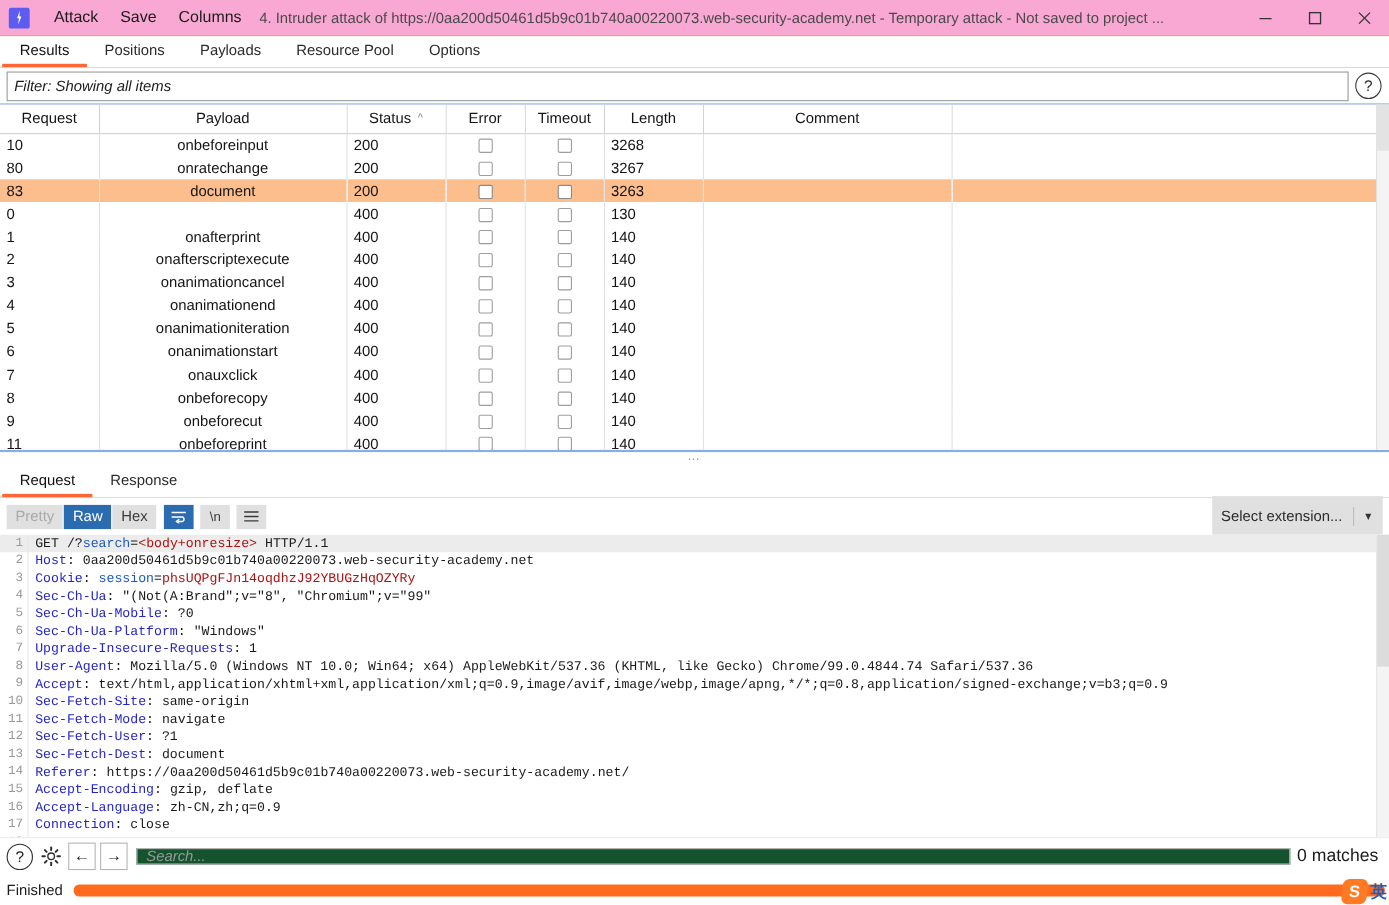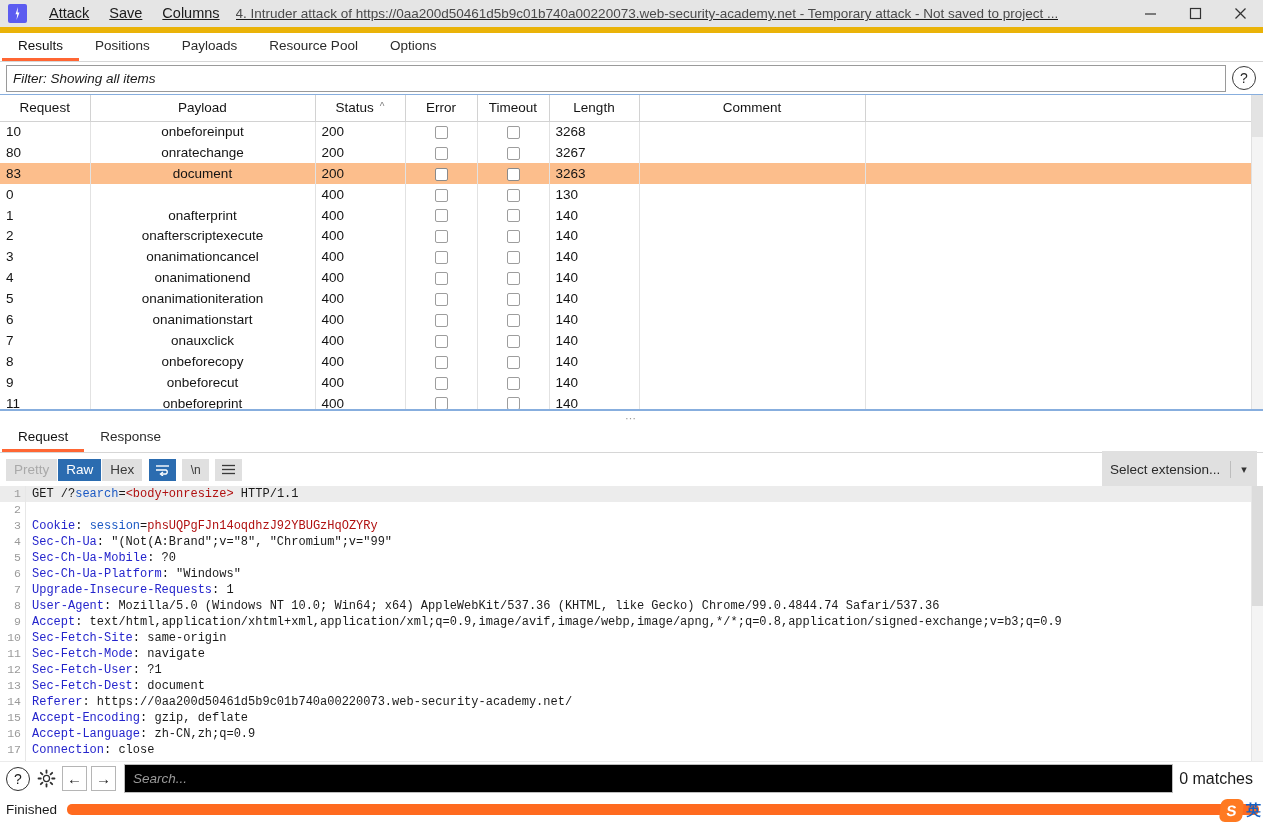--- a/index.html
+++ b/index.html
@@ -11,24 +11,23 @@
     font-family: "Liberation Sans", sans-serif;
     font-size: 13px;
     color: #1a1a1a;
   }
   #app { width: 1263px; height: 823px; position: relative; display: flex; flex-direction: column; }
 
   
   .titlebar {
     height: 33px; flex: 0 0 33px;
     display: flex; align-items: center;
-    background: #e5e5e5;
-    border-bottom: 6px solid #eab308;
+    background: #f9a8d4;
+    border-bottom: 1px solid #eab308;
     padding-left: 8px;
-    text-decoration: underline;
   }
   .app-logo {
     width: 19px; height: 19px; flex: 0 0 19px;
     background: #5c5cf0; border-radius: 2px;
     position: relative; margin-right: 12px;
   }
   .app-logo::after {
     content: "";
     position: absolute; left: 7px; top: 3px;
     width: 5px; height: 13px;
@@ -236,22 +235,22 @@
     cursor: default;
   }
   .rnd-icon.circle { border: 1.4px solid #2f2f2f; border-radius: 50%; font-size: 14px; }
   .navbtn {
     width: 25px; height: 25px; margin: 0 2px;
     border: 1px solid #b5b5b5; background: #fff;
     display: flex; align-items: center; justify-content: center;
     font-size: 15px; color: #222; cursor: default;
   }
   .searchinput {
-    flex: 1 1 auto; height: 29px; margin: 0 6px;
-    border: 1px solid #bdbdbd; background: #000000;
+    flex: 1 1 auto; height: 15px; margin: 0 6px;
+    border: 1px solid #bdbdbd; background: #14532d;
     display: flex; align-items: center; padding-left: 8px;
     font-size: 13.5px; font-style: italic; color: #9a9a9a;
   }
   .matches { font-size: 16px; color: #1a1a1a; padding-right: 6px; white-space: nowrap; }
 
   
   .statusbar {
     flex: 0 0 28px; height: 28px;
     display: flex; align-items: center;
     background: #ffffff; padding-left: 6px;
@@ -528,20 +527,21 @@
   </div>
 
   <div class="codearea">
     <div id="codelines">
         <div class="codeline hl">
           <div class="gutter">1</div>
           <div class="ccode"><span class="k-black">GET /?</span><span class="k-dblue">search</span><span class="k-black">=</span><span class="k-red">&lt;body+onresize&gt;</span><span class="k-black"> HTTP/1.1</span></div>
         </div>
         <div class="codeline">
           <div class="gutter">2</div>
+          <div class="ccode"><span class="k-blue">Host</span><span class="k-black">:  0aa200d50461d5b9c01b740a00220073.web-security-academy.net</span></div>
         </div>
         <div class="codeline">
           <div class="gutter">3</div>
           <div class="ccode"><span class="k-blue">Cookie</span><span class="k-black">:  </span><span class="k-dblue">session</span><span class="k-black">=</span><span class="k-red">phsUQPgFJn14oqdhzJ92YBUGzHqOZYRy</span></div>
         </div>
         <div class="codeline">
           <div class="gutter">4</div>
           <div class="ccode"><span class="k-blue">Sec-Ch-Ua</span><span class="k-black">:  "(Not(A:Brand";v="8", "Chromium";v="99"</span></div>
         </div>
         <div class="codeline">

